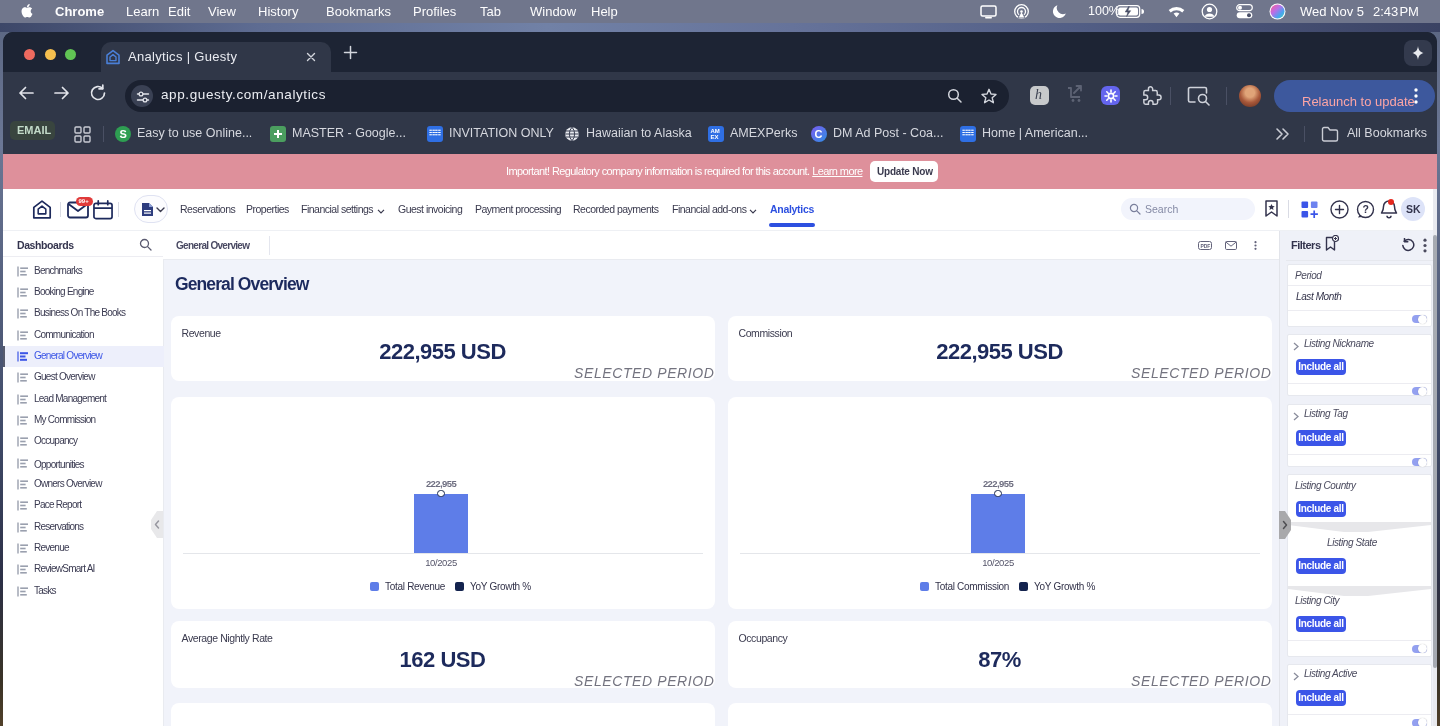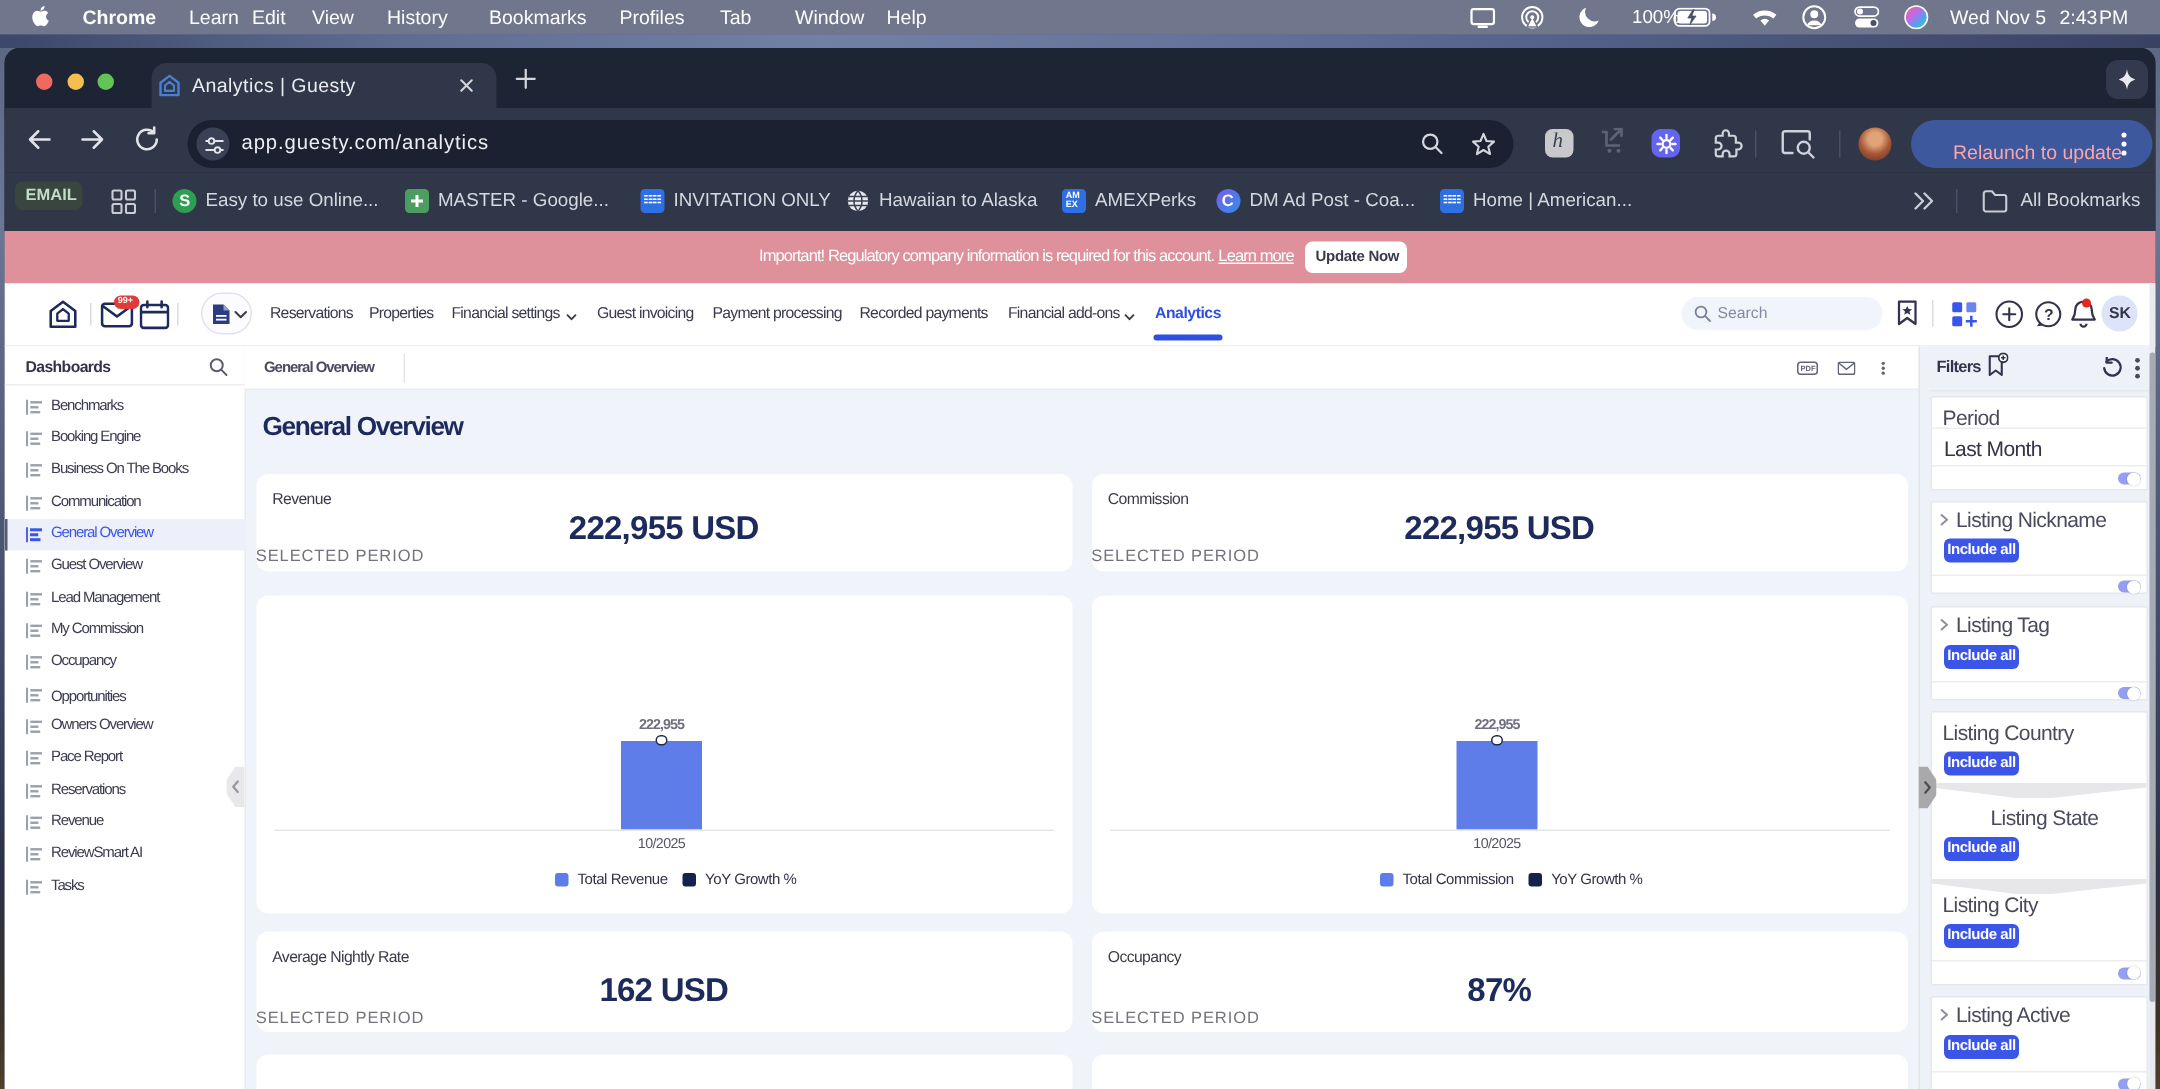--- a/index.html
+++ b/index.html
@@ -27,25 +27,25 @@
   #content { left:0; top:122px; width:1434px; height:572px; background:#fff; }
   #banner { left:0; top:0; width:1434px; height:35px; background:#de909b; }
   #gnav { left:0; top:35px; width:1434px; height:42px; background:#fff; border-bottom:1px solid #eef0f4; }
   .navitem { position:absolute; top:14px; font-size:10.5px; letter-spacing:-0.5px; color:#3a3a4e; white-space:nowrap; }
   #topbar { left:160px; top:77px; width:1120px; height:29px; background:#fff; border-bottom:1px solid #e9ebf0; }
   #sidebar { left:0; top:77px; width:161px; height:495px; background:#fff; border-right:1px solid #e9ebf0; }
   .sbitem { position:absolute; left:31px; font-size:10px; letter-spacing:-0.75px; color:#3b3b52; white-space:nowrap; }
   #main { left:161px; top:106px; width:1119px; height:466px; background:#f1f3fa; overflow:hidden; }
   .card { position:absolute; background:#fff; border-radius:8px; }
   .big { position:absolute; width:100%; text-align:center; font-size:22px; letter-spacing:-0.5px; font-weight:bold; color:#1d2a5c; }
-  .selper { position:absolute; width:100%; text-align:left; font-size:11px; color:#73737f; letter-spacing:0.6px; }
+  .selper { position:absolute; width:100%; text-align:right; font-size:14px; color:#73737f; letter-spacing:0.6px;font-style:italic; }
   .cardlabel { position:absolute; left:11px; top:11px; font-size:10.5px; letter-spacing:-0.4px; color:#3a3a4e; }
   #filters { left:1276px; top:77px; width:157px; height:495px; background:#eff1f8; border-left:1px solid #e2e4ea; overflow:hidden; }
   .fsec { position:absolute; left:7px; width:145px; background:#fff; border:1px solid #e6e8ee; border-radius:2px; }
-  .flabel { position:absolute; left:11px; font-size:14px; letter-spacing:-0.4px; color:#4a4a5e; white-space:nowrap; }
+  .flabel { position:absolute; left:11px; font-size:10px; letter-spacing:-0.4px; color:#4a4a5e; white-space:nowrap;font-style:italic; }
   .fbtn { position:absolute; left:8px; width:50px; height:16px; background:#3b55e8; border-radius:4px;
     color:#fff; font-size:10px; font-weight:bold; letter-spacing:-0.3px; text-align:center; line-height:16px; }
   .toggle { position:absolute; right:4px; width:15px; height:8px; background:#93a0f0; border-radius:4px; }
   .toggle::after { content:""; position:absolute; right:0px; top:-0.5px; width:9px; height:9px; background:#fff; border-radius:50%; box-shadow:0 0 1px rgba(0,0,0,.3); }
   .fdiv { position:absolute; left:0; width:100%; height:1px; background:#ececf1; }
   #pagescroll { left:1430px; top:35px; width:4px; height:537px; background:#e9eaef; }
 </style>
 </head>
 <body>
 <div id="stage">

